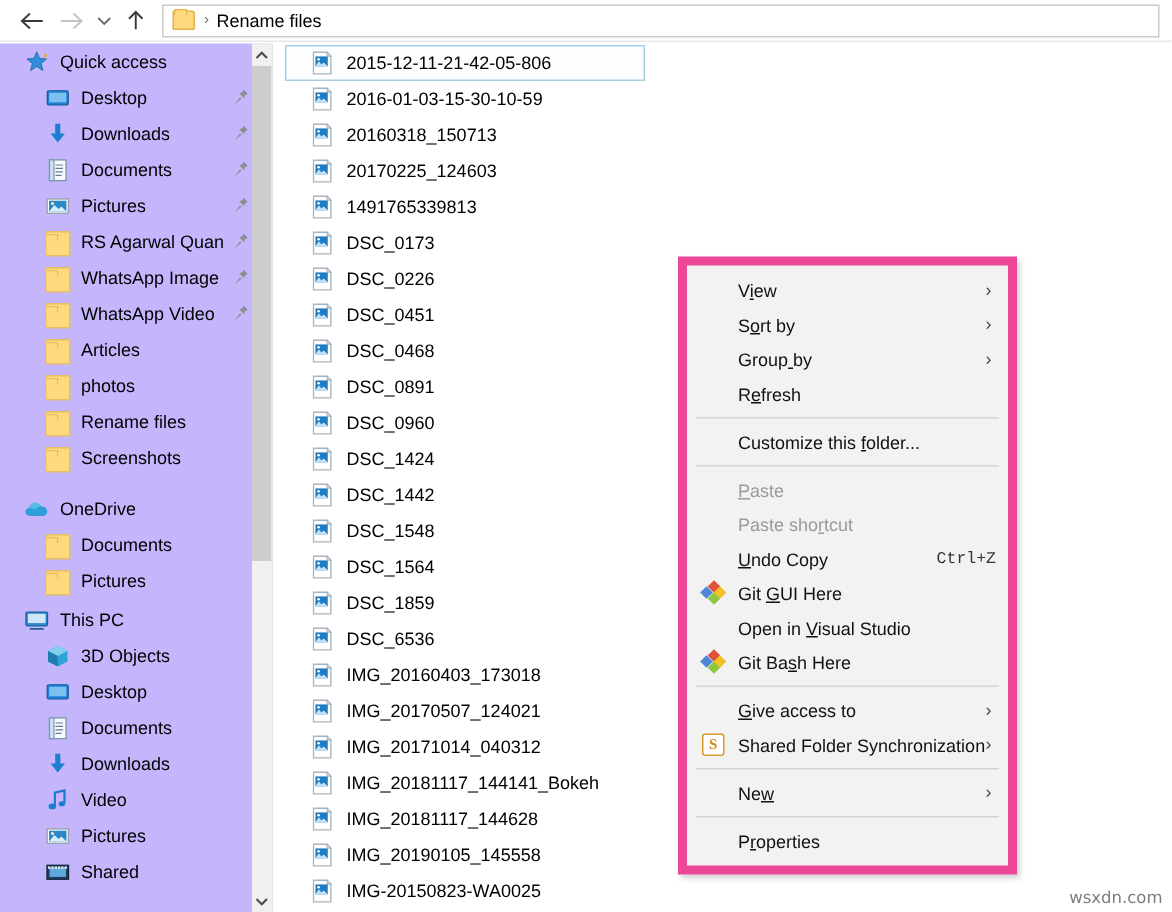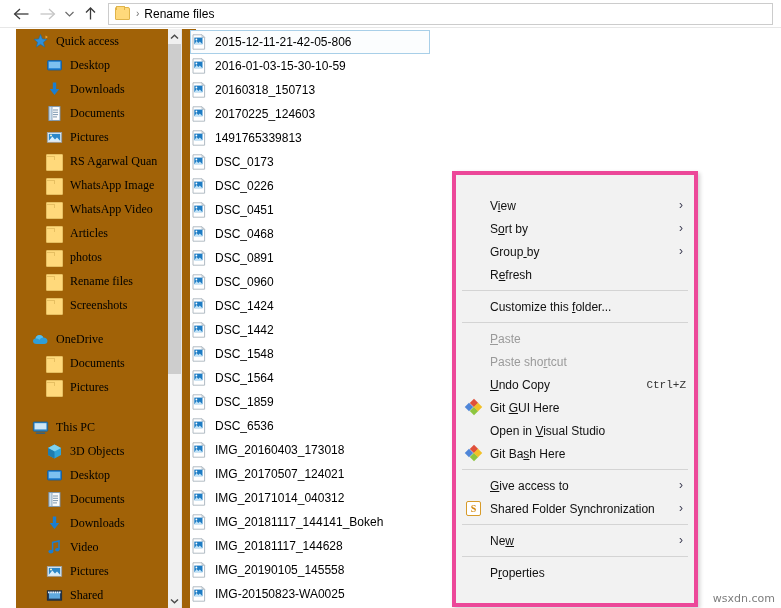--- a/index.html
+++ b/index.html
@@ -55,25 +55,24 @@
     border: 1px solid #e0b44a; border-bottom: none;
     border-radius: 1px 1px 0 0;
   }
   .crumb-sep {
     color: #6e6e6e; font-size: 10px; margin: 0 5px 0 3px;
   }
   #crumb-text { font-size: 12px; color: #000; }
 
   
   #sidebar {
-    position: absolute; left: 16px; top: 29px;
+    position: absolute; left: 0; top: 29px;
     width: 180px; height: 579px;
-    background: #a16207;
+    background: #c4b5fd;
     overflow: hidden;
-    font-family: Liberation Serif, serif;
   }
   .nav-row {
     height: 24px;
     display: flex; align-items: center;
     padding-left: 16px;
     position: relative;
     white-space: nowrap;
   }
   .nav-row.indent-1 { padding-left: 30px; }
   .nav-row .ico {
@@ -127,42 +126,42 @@
 
   
   #filelist {
     position: absolute; left: 190px; top: 30px;
     width: 580px; height: 578px;
     background: #ffffff;
     overflow: hidden;
   }
   .file-row {
     height: 24px; display: flex; align-items: center;
-    padding-left: 0;
+    padding-left: 16px;
     border: 1px solid transparent;
     width: 240px;
   }
   .file-row.selected {
     border: 1px solid #a8cfe8;
     background: #fbfdfe;
   }
   .file-ico {
     width: 16px; height: 16px; margin-right: 8px; flex: 0 0 16px;
     position: relative;
   }
   .file-name { font-size: 12px; color: #000; white-space: nowrap; }
 
   
   #ctxmenu {
     position: absolute; left: 452px; top: 171px;
-    width: 246px;
+    width: 226px;
     background: #f2f2f2;
-    border: 4px solid #ec4899;
+    border: 6px solid #ec4899;
     box-shadow: 2px 2px 4px rgba(0,0,0,0.18);
-    padding: 19px 0;
+    padding: 5px 0;
     font-size: 12px;
   }
   .mi {
     height: 23px; display: flex; align-items: center;
     padding-left: 34px; padding-right: 8px;
     position: relative; color: #111;
     white-space: nowrap;
   }
   .mi.disabled { color: #9a9a9a; }
   .mi .mi-label { flex: 1; }
@@ -361,21 +360,21 @@
         <span class="lbl">OneDrive</span>
       </div>
       <div class="nav-row indent-1">
         <span class="ico ico-folder"></span>
         <span class="lbl">Documents</span>
       </div>
       <div class="nav-row indent-1">
         <span class="ico ico-folder"></span>
         <span class="lbl">Pictures</span>
       </div>
-      <div class="nav-row" style="margin-top: 16px;">
+      <div class="nav-row" style="margin-top: 2px;">
         <span class="ico"><svg width="17" height="17" viewBox="0 0 17 17">
             <rect x="1.3" y="3" width="14.4" height="9.2" rx="0.8" fill="#2d89cc" stroke="#1c6098" stroke-width="0.8"></rect>
             <rect x="2.6" y="4.2" width="11.8" height="6.2" fill="#cfe7f7"></rect>
             <path d="M4.3 13.6 h8.4 l0.8 1.2 H3.5 Z" fill="#1c6098"></path>
           </svg></span>
         <span class="lbl">This PC</span>
       </div>
       <div class="nav-row indent-1">
         <span class="ico"><svg width="17" height="17" viewBox="0 0 17 17">
             <path d="M8.5 1.6 L15 5 V12 L8.5 15.4 L2 12 V5 Z" fill="#2fa3d8"></path>

